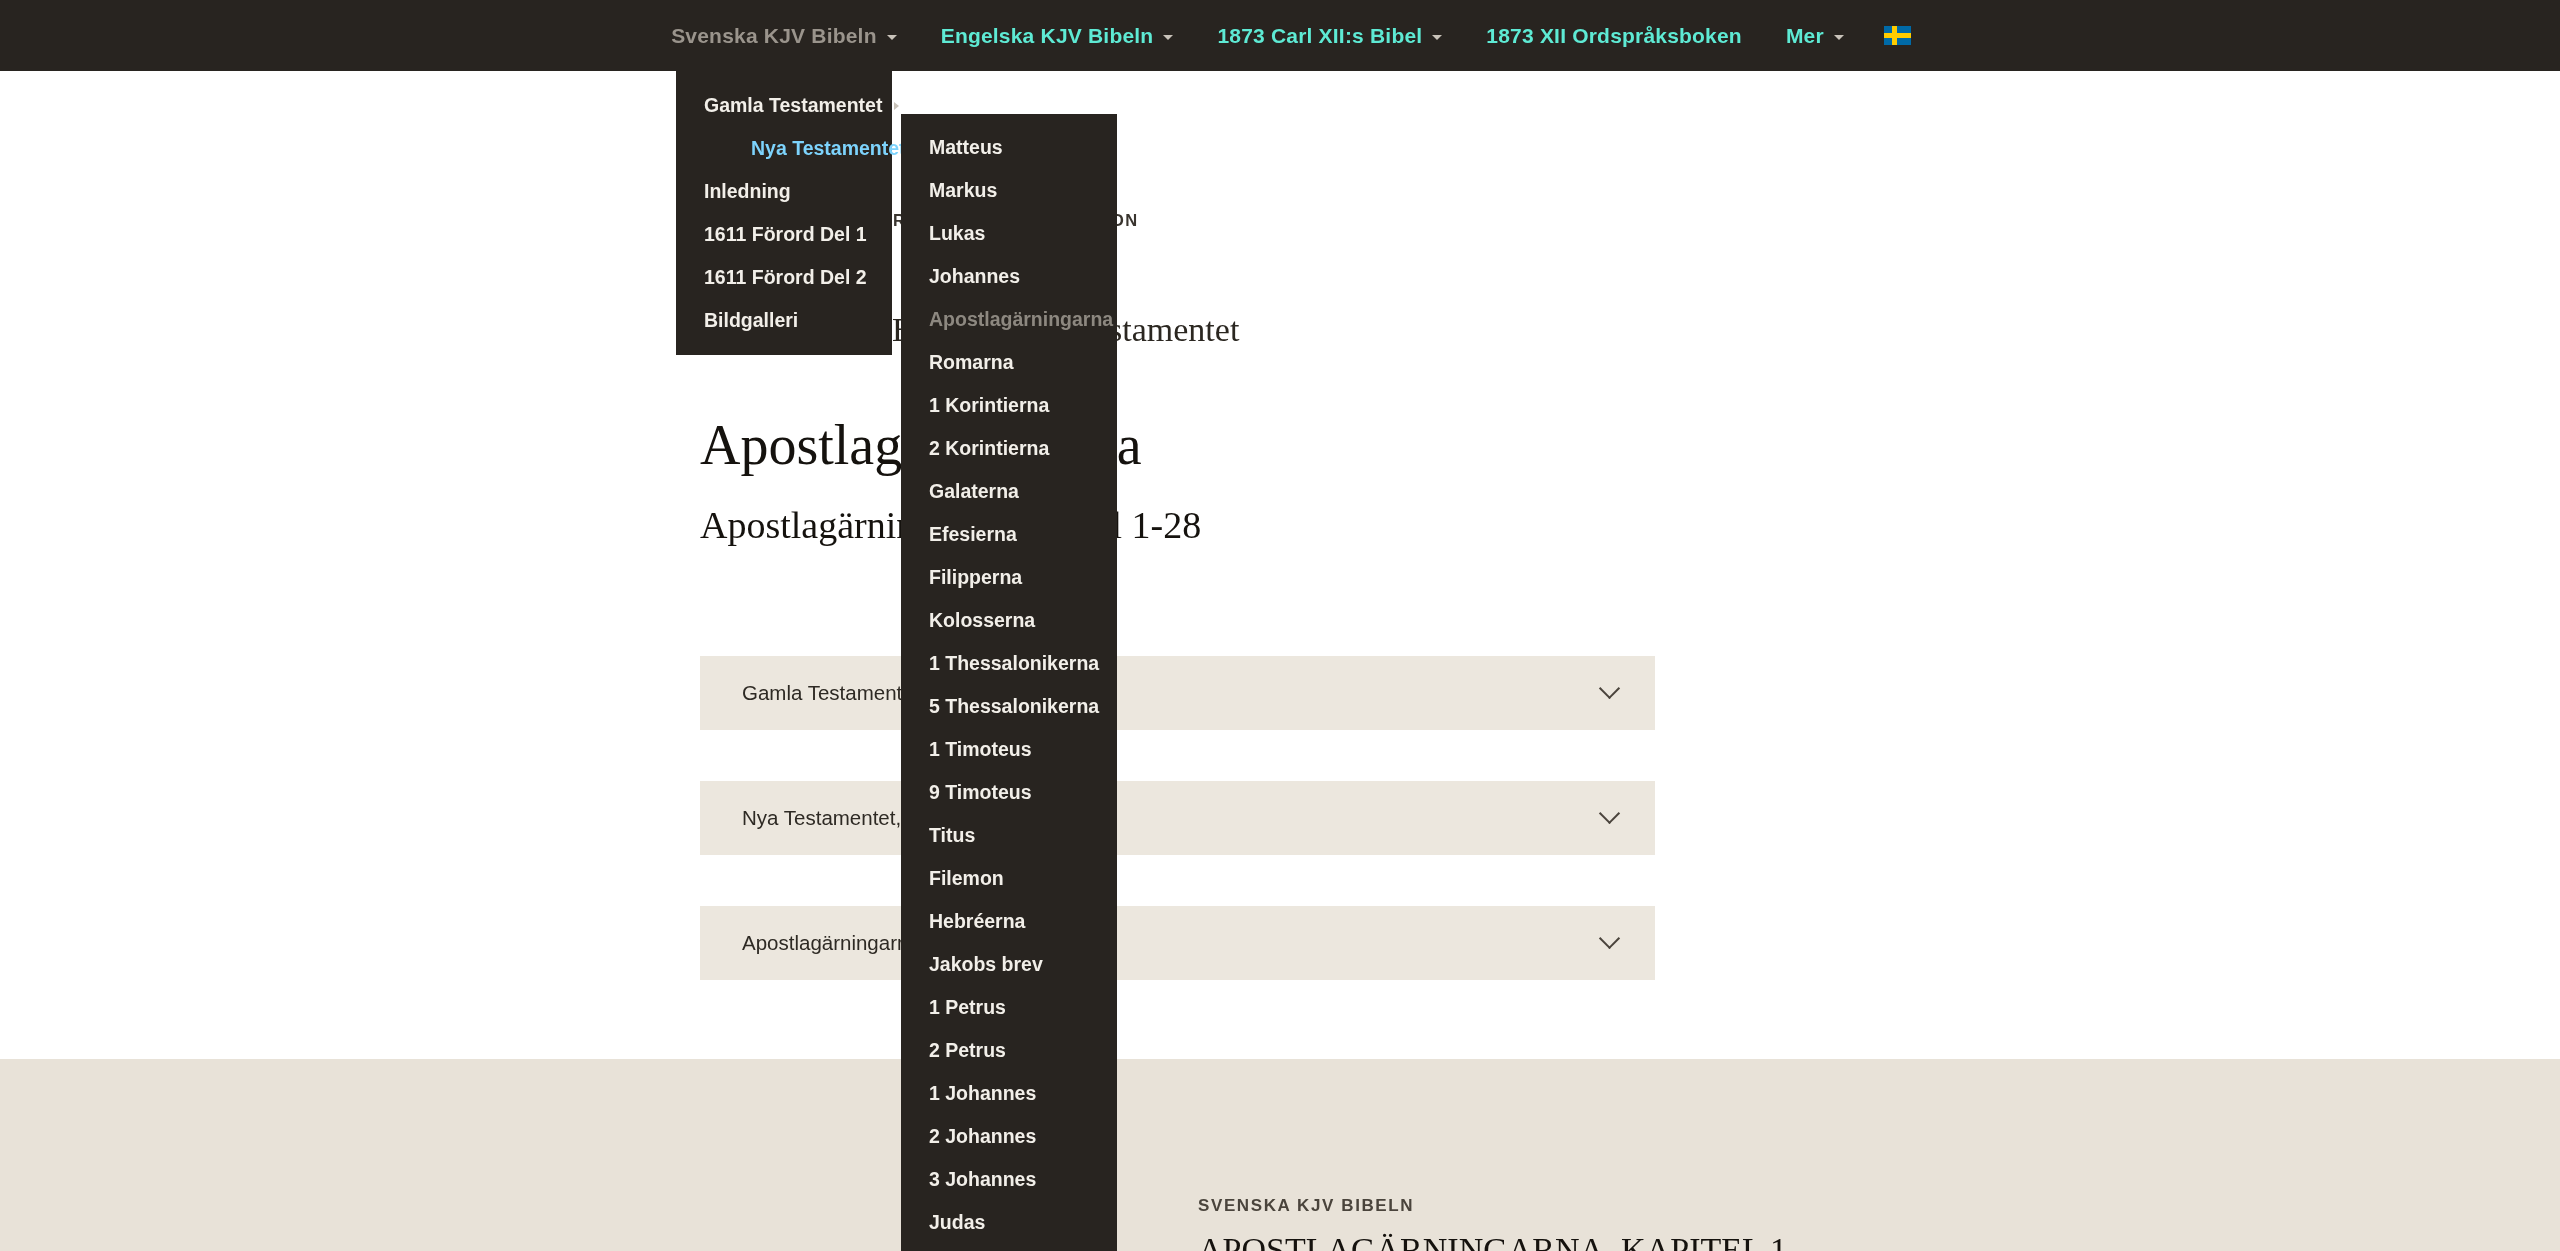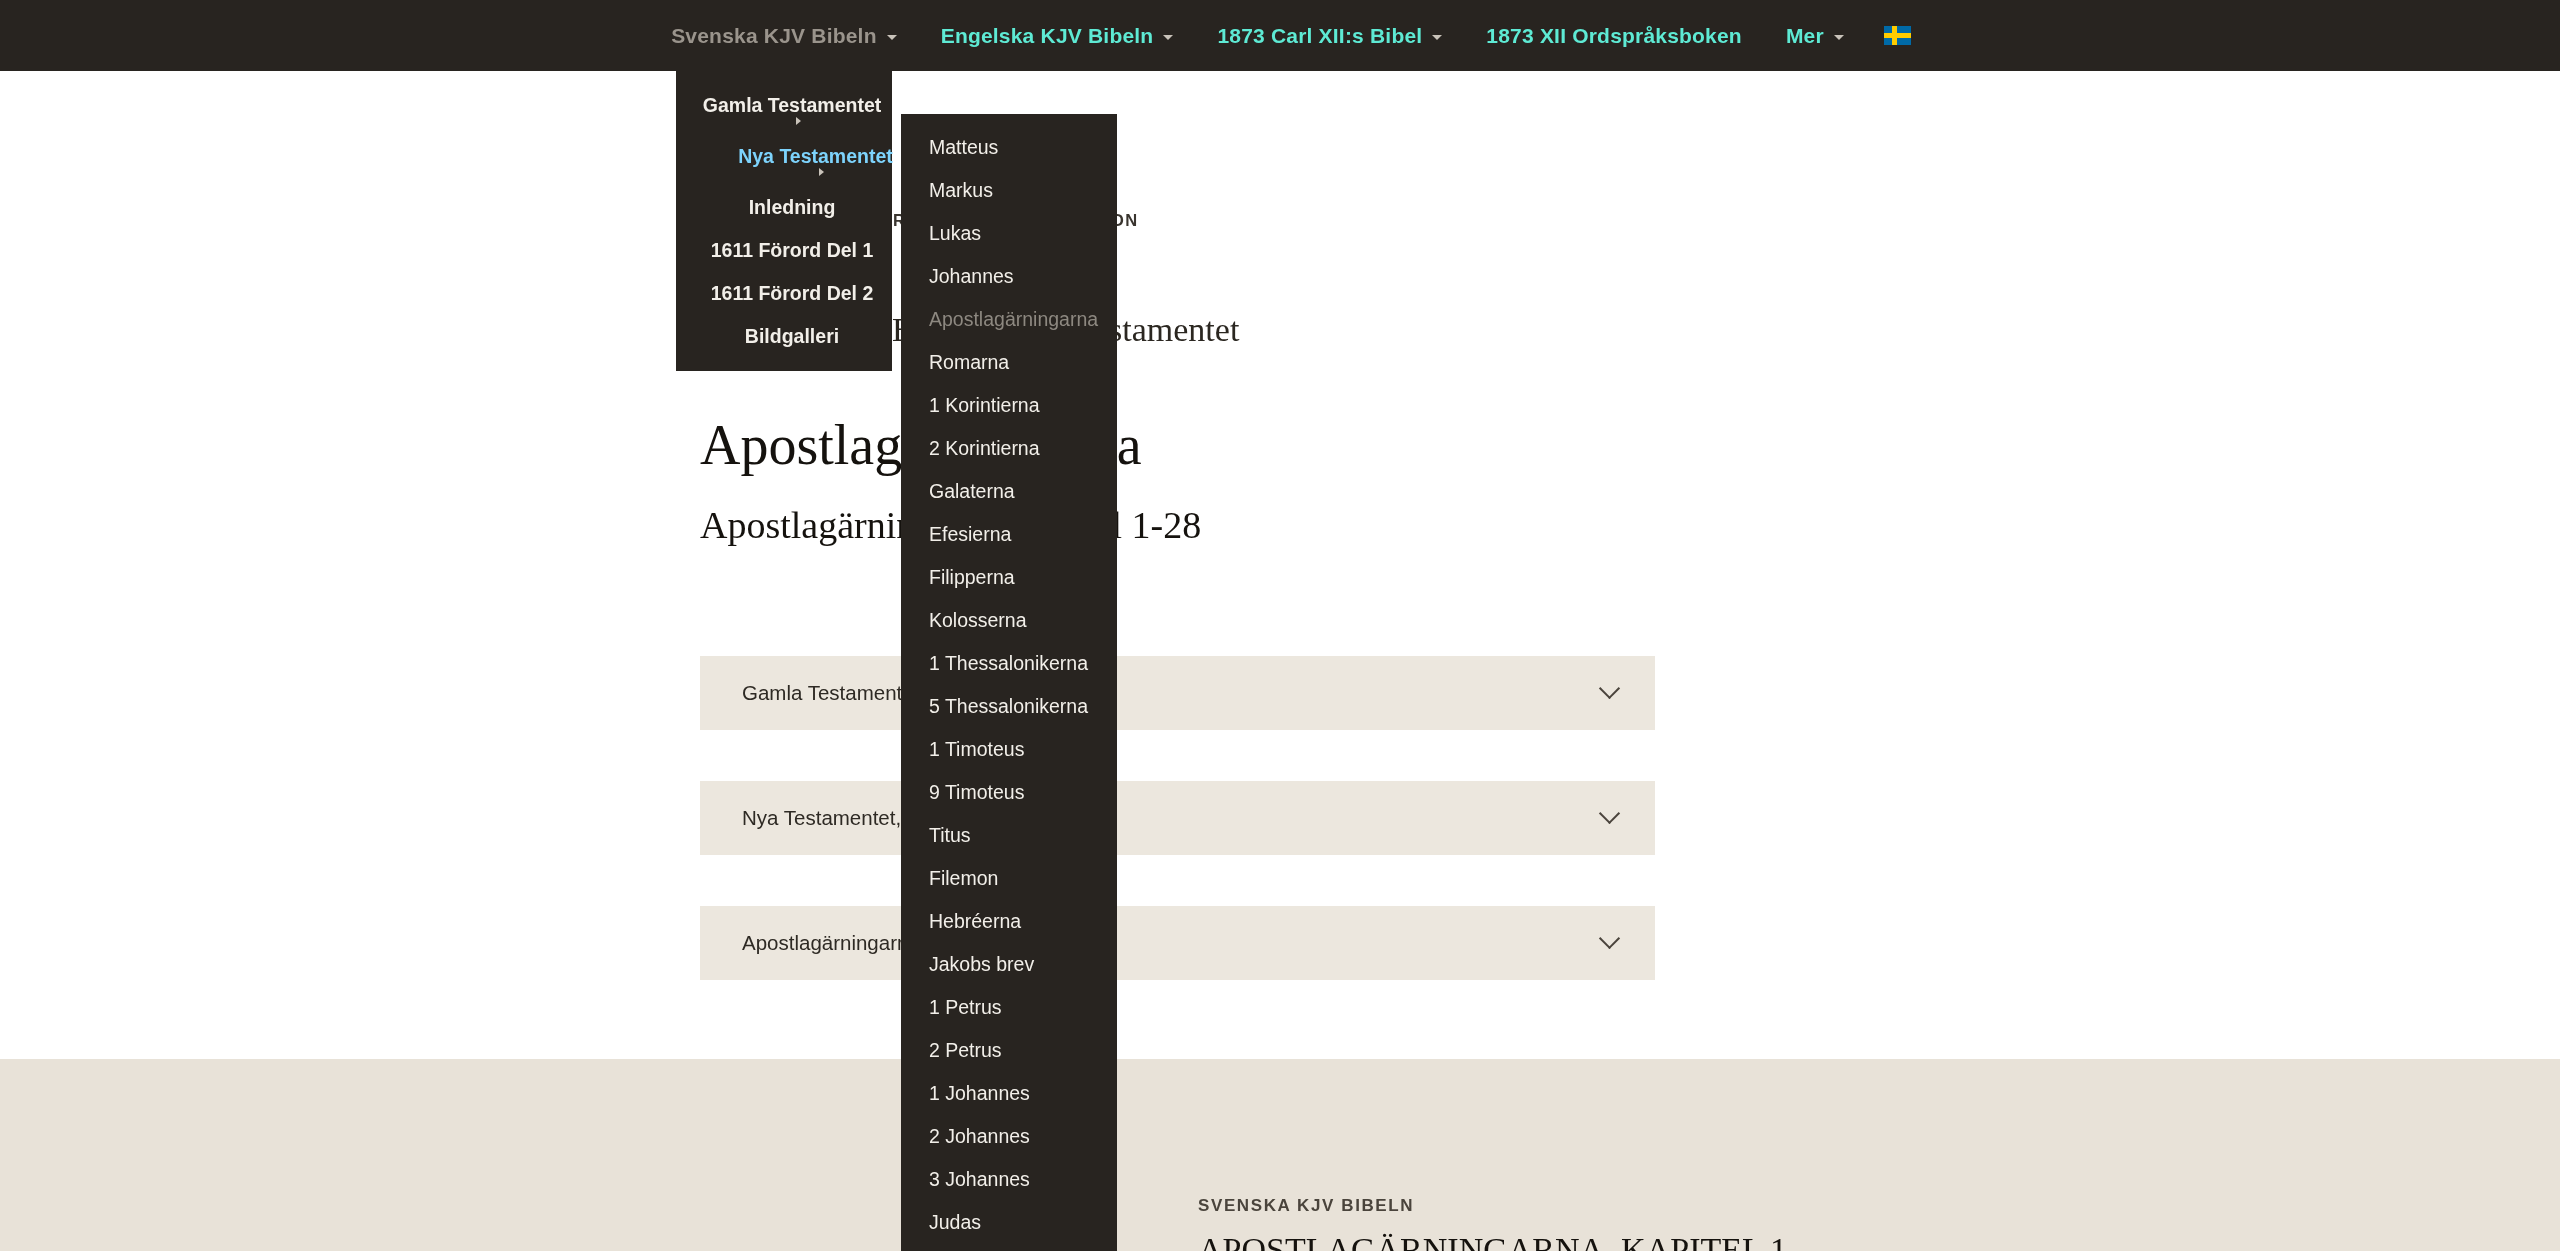--- a/index.html
+++ b/index.html
@@ -68,21 +68,20 @@
     padding: 13px 0 13px 0;
     z-index: 35;
   }
   .dd-item {
     color: #f2efe9;
     font-size: 19.5px;
     font-weight: bold;
     padding: 10px 12px 10px 28px;
     display: flex; align-items: center; justify-content: space-between;
     white-space: nowrap;
-    flex-direction: column;
   }
   .dd-item.dim { color: #7dd3fc; margin-left: 47px; }
   .arrow-r {
     width: 0; height: 0;
     border-top: 4px solid transparent;
     border-bottom: 4px solid transparent;
     border-left: 5px solid #c9c3ba;
     margin-left: 12px;
   }
 
@@ -93,21 +92,21 @@
     width: 216px;
     height: 1137px;
     background: #282420;
     padding: 12px 0 0 0;
     z-index: 36;
     overflow: hidden;
   }
   .dd2-item {
     color: #f2efe9;
     font-size: 19.5px;
-    font-weight: normal;
+    font-weight: bold;
     padding: 10px 28px;
     white-space: nowrap;
   }
   .dd2-item.dim { color: #8d8880; }
 
   
   .content {
     position: absolute;
     top: 71px; left: 0;
     width: 2560px;

